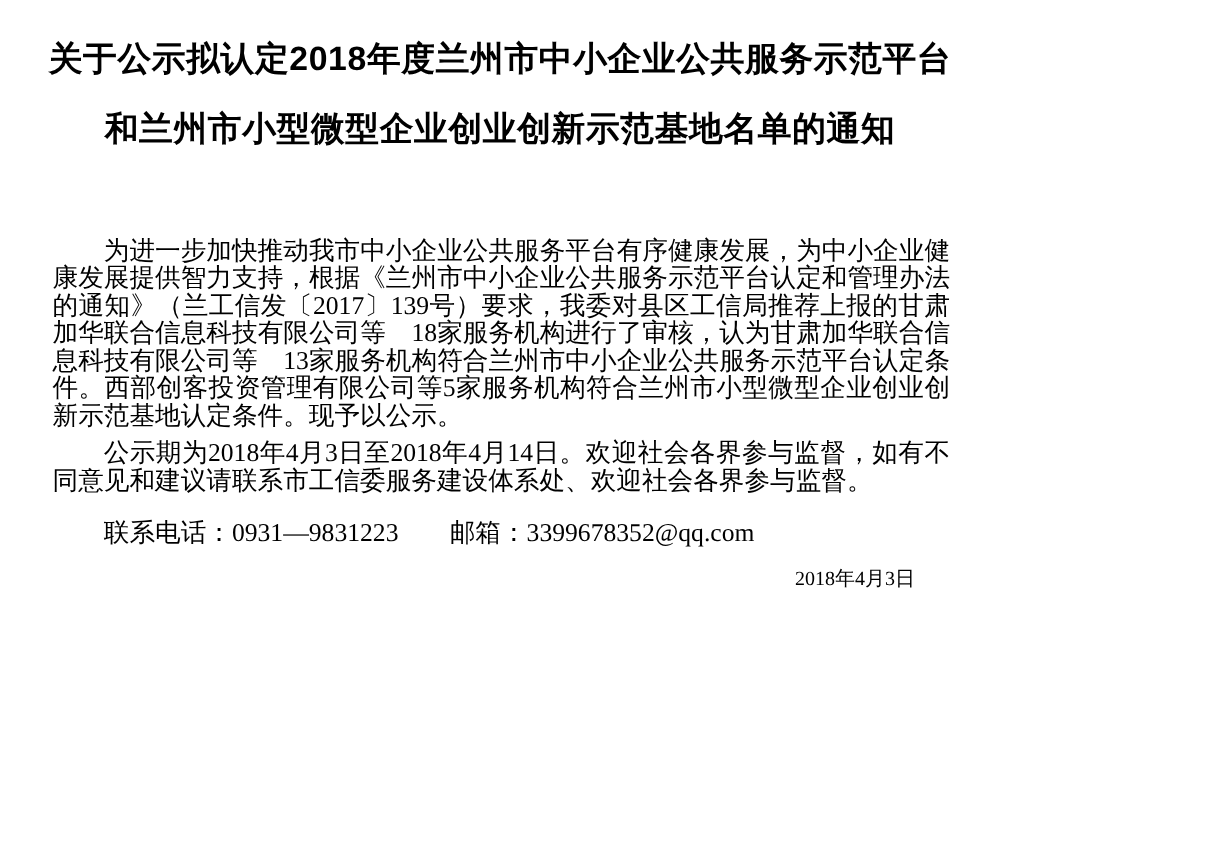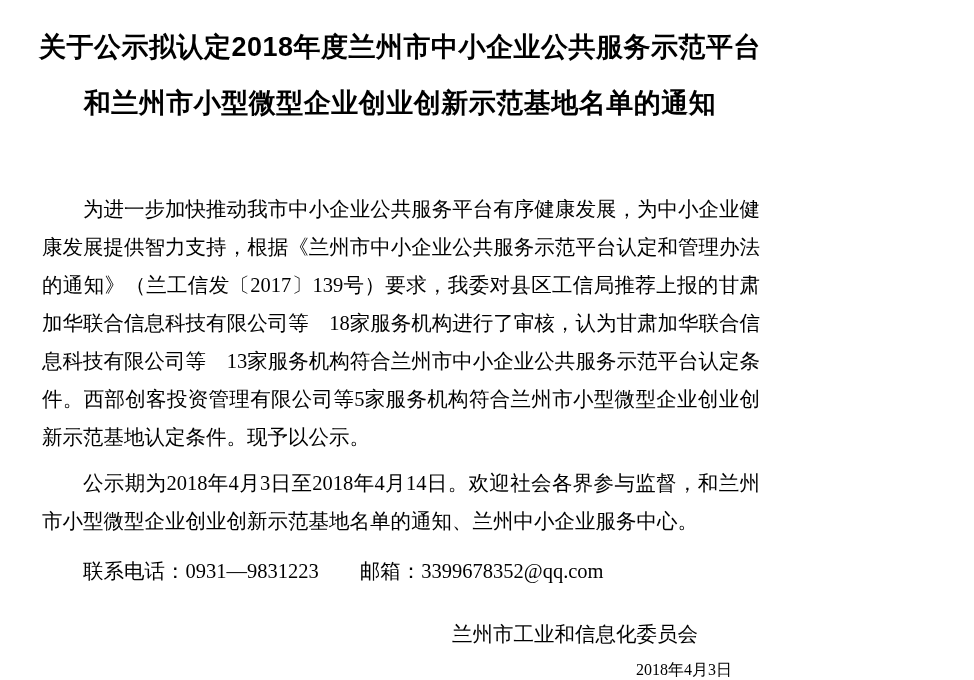--- a/index.html
+++ b/index.html
@@ -37,21 +37,21 @@
   .title-line-2 {
     padding-top: 6px;
   }
   .body-block {
     margin-top: 62px;
     padding: 0 40px 0 42px;
   }
   p.para {
     margin: 0 0 0 0;
     font-size: 20.5px;
-    line-height: 38px;
+    line-height: 22px;
     text-align: justify;
     text-justify: inter-ideograph;
     text-indent: 2em;
     color: #000;
     font-family: "Liberation Serif", "DejaVu Serif", serif;
   }
   p.para + p.para {
     margin-top: 8px;
   }
   .contact-line {
@@ -81,22 +81,21 @@
 
 <div class="page">
 
   <h1 class="doc-title title-line-1">关于公示拟认定2018年度兰州市中小企业公共服务示范平台</h1>
   <h1 class="doc-title title-line-2">和兰州市小型微型企业创业创新示范基地名单的通知</h1>
 
   <div class="body-block">
 
     <p class="para">为进一步加快推动我市中小企业公共服务平台有序健康发展，为中小企业健康发展提供智力支持，根据《兰州市中小企业公共服务示范平台认定和管理办法的通知》（兰工信发〔2017〕139号）要求，我委对县区工信局推荐上报的甘肃加华联合信息科技有限公司等　18家服务机构进行了审核，认为甘肃加华联合信息科技有限公司等　13家服务机构符合兰州市中小企业公共服务示范平台认定条件。西部创客投资管理有限公司等5家服务机构符合兰州市小型微型企业创业创新示范基地认定条件。现予以公示。</p>
 
-    <p class="para">公示期为2018年4月3日至2018年4月14日。欢迎社会各界参与监督，和兰州市小型微型企业创业创新示范基地名单的通知、兰州中小企业服务中心。</p>
+    <p class="para">公示期为2018年4月3日至2018年4月14日。欢迎社会各界参与监督，如有不同意见和建议请联系市工信委服务建设体系处、欢迎社会各界参与监督。</p>
 
     <div class="contact-line">联系电话：0931—9831223        邮箱：3399678352@qq.com</div>
 
-    <div class="signature">兰州市工业和信息化委员会</div>
 
     <div class="sig-date">2018年4月3日</div>
 
   </div>
 </div>
 
 </body></html>

